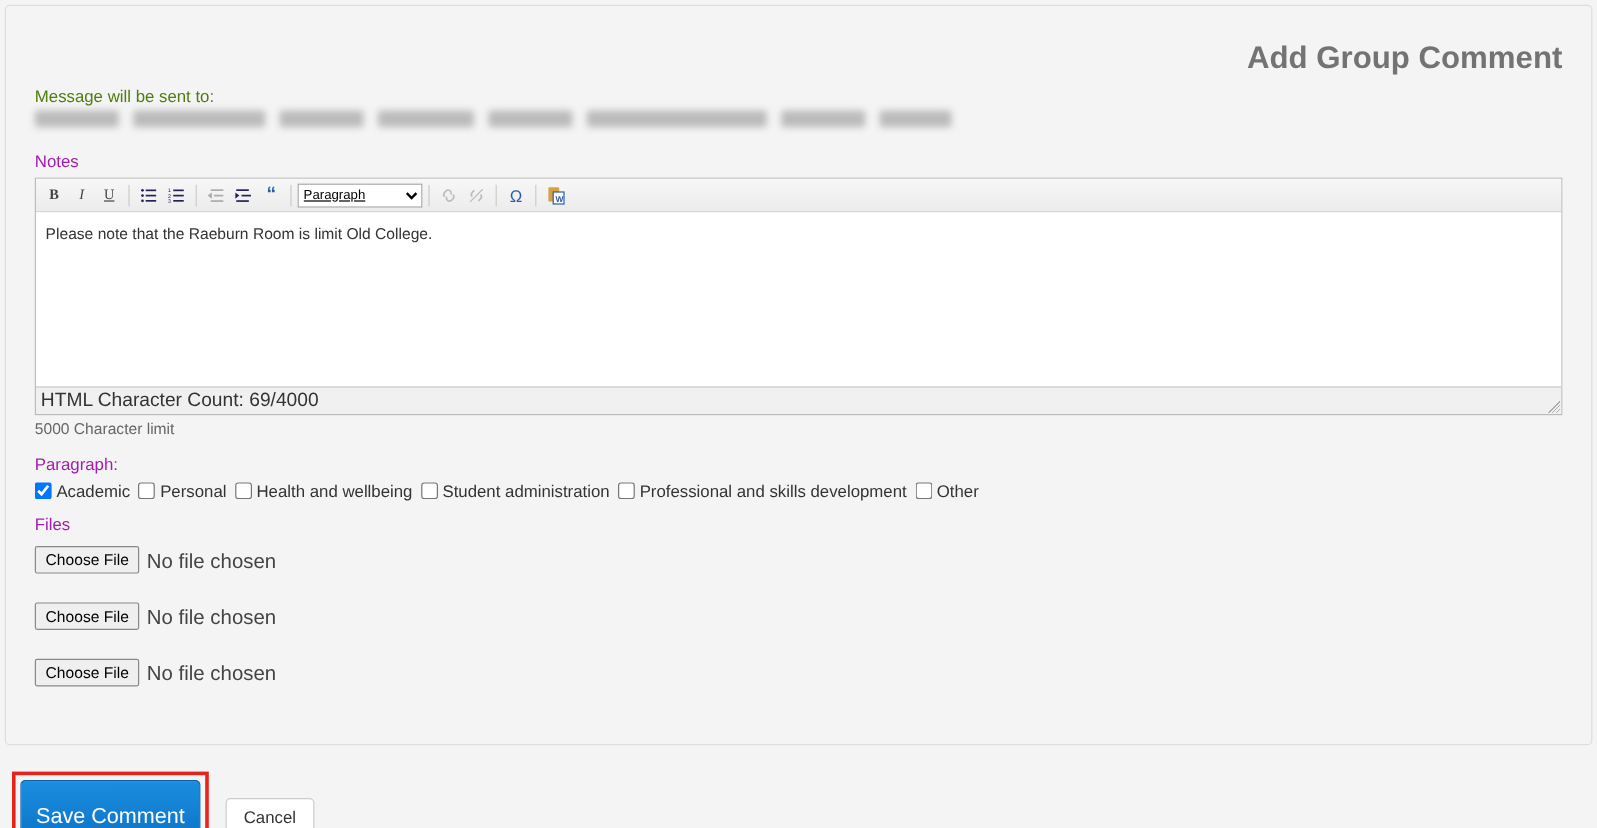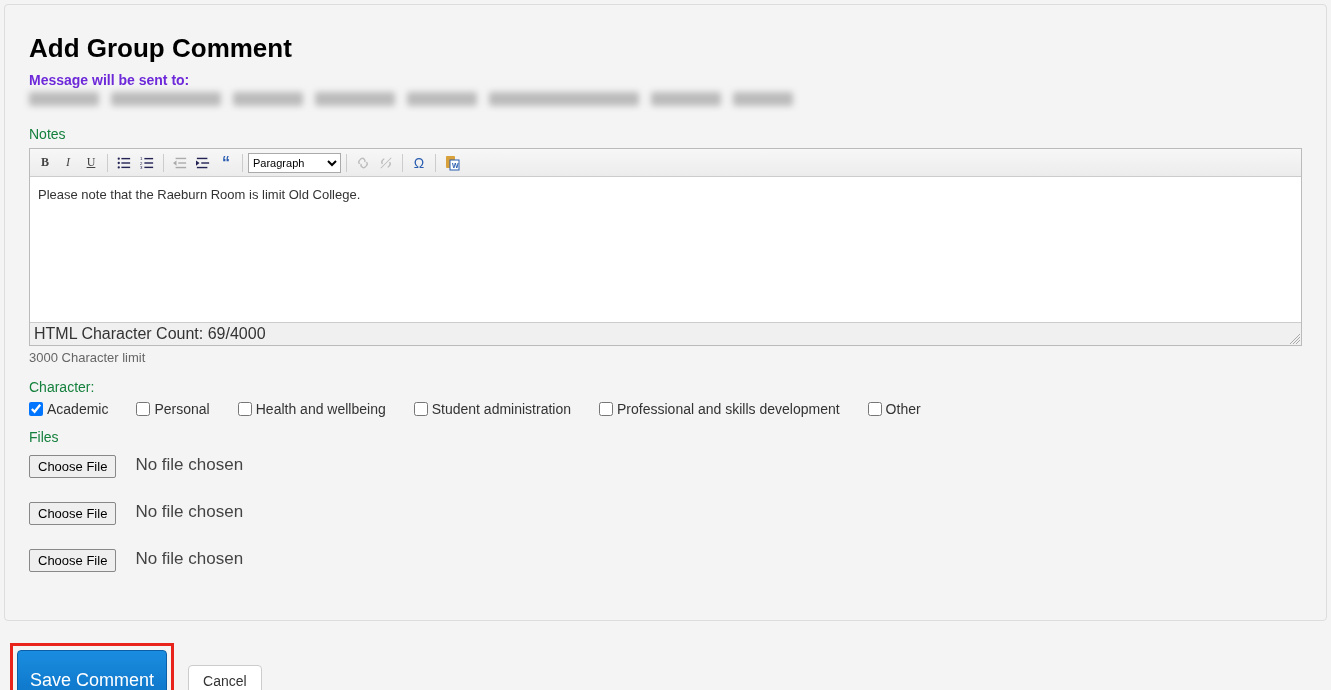--- a/index.html
+++ b/index.html
@@ -13,38 +13,39 @@
     .panel {
       background: #f4f4f4;
       border: 1px solid #ddd;
       border-radius: 4px;
       margin: 4px;
       padding: 28px 24px 24px;
     }
     h2 {
       font-size: 26px;
       font-weight: bold;
-      color: #000000;
+      color: #737373;
       margin-bottom: 8px;
-    }
-    .sent-to-label { margin-bottom: 4px; color: #6d28d9; font-weight: bold; }
+      text-align: right;
+    }
+    .sent-to-label { margin-bottom: 4px; color: #4d7c0f; }
     .blurred-line {
       height: 18px;
       margin-bottom: 16px;
       display: flex;
       gap: 12px;
     }
     .blurred-line span {
       display: inline-block;
       height: 14px;
       background: #bbb;
       filter: blur(3px);
       border-radius: 2px;
     }
-    .label { margin: 6px 0 6px 0; color: #15803d; }
+    .label { margin: 6px 0 6px 0; color: #a21caf; }
     .editor {
       border: 1px solid #bbb;
       background: #fff;
     }
     .toolbar {
       background: linear-gradient(#f7f7f7, #ececec);
       border-bottom: 1px solid #ccc;
       padding: 2px 4px;
       display: flex;
       align-items: center;
@@ -66,21 +67,22 @@
       width: 1px;
       height: 18px;
       background: #ccc;
       margin: 0 4px;
     }
     .tb-select {
       font-size: 11px;
       height: 20px;
       border: 1px solid #aaa;
       background: #fff;
-      width: 93px;
+      width: 104px;
+      text-decoration: underline;
     }
     .editor-body {
       min-height: 145px;
       padding: 10px 8px;
       background: #fff;
       font-size: 13px;
     }
     .editor-footer {
       background: #f0f0f0;
       border-top: 1px solid #ccc;
@@ -93,38 +95,38 @@
       position: absolute;
       right: 1px; bottom: 1px;
       width: 10px; height: 10px;
       background: linear-gradient(135deg, transparent 0 50%, #aaa 50% 55%, transparent 55% 65%, #aaa 65% 70%, transparent 70% 80%, #aaa 80% 85%, transparent 85%);
       cursor: nwse-resize;
     }
     .hint { color: #666; font-size: 13px; margin: 4px 0 14px; }
     .categories { margin-top: 2px; margin-bottom: 12px; }
     .cat-row {
       display: flex;
-      gap: 28px;
+      gap: 7px;
       align-items: center;
       margin-top: 0;
       flex-wrap: wrap;
     }
     .cat-item {
       display: inline-flex;
       align-items: center;
       gap: 4px;
       font-size: 14px;
       color: #333;
     }
     .cat-item input[type="checkbox"] { width: 14px; height: 14px; }
     .files { margin-top: 6px; }
     .file-row {
       display: flex;
-      align-items: flex-start;
-      gap: 19px;
+      align-items: flex-end;
+      gap: 6px;
       margin: 10px 0 24px;
     }
     .file-btn {
       border: 1px solid #888;
       background: #efefef;
       font-size: 13px;
       padding: 3px 8px;
       cursor: pointer;
       border-radius: 2px;
     }
@@ -252,24 +254,24 @@
           </svg>
       </span>
     </div>
     <div class="editor-body" contenteditable="true" style="">Please note that the Raeburn Room is limit Old College.</div>
     <div class="editor-footer">
       <span>HTML Character Count: 69/4000</span>
       <span class="resize-grip"></span>
     </div>
   </div>
 
-  <div class="hint">3000 Character limit</div>
+  <div class="hint">5000 Character limit</div>
 
   <div class="categories">
-    <div class="label">Character:</div>
+    <div class="label">Paragraph:</div>
     <div class="cat-row">
       <label class="cat-item">
         <input type="checkbox" checked="" style="">
         <span>Academic</span>
       </label>
       <label class="cat-item">
         <input type="checkbox" style="">
         <span>Personal</span>
       </label>
       <label class="cat-item">

